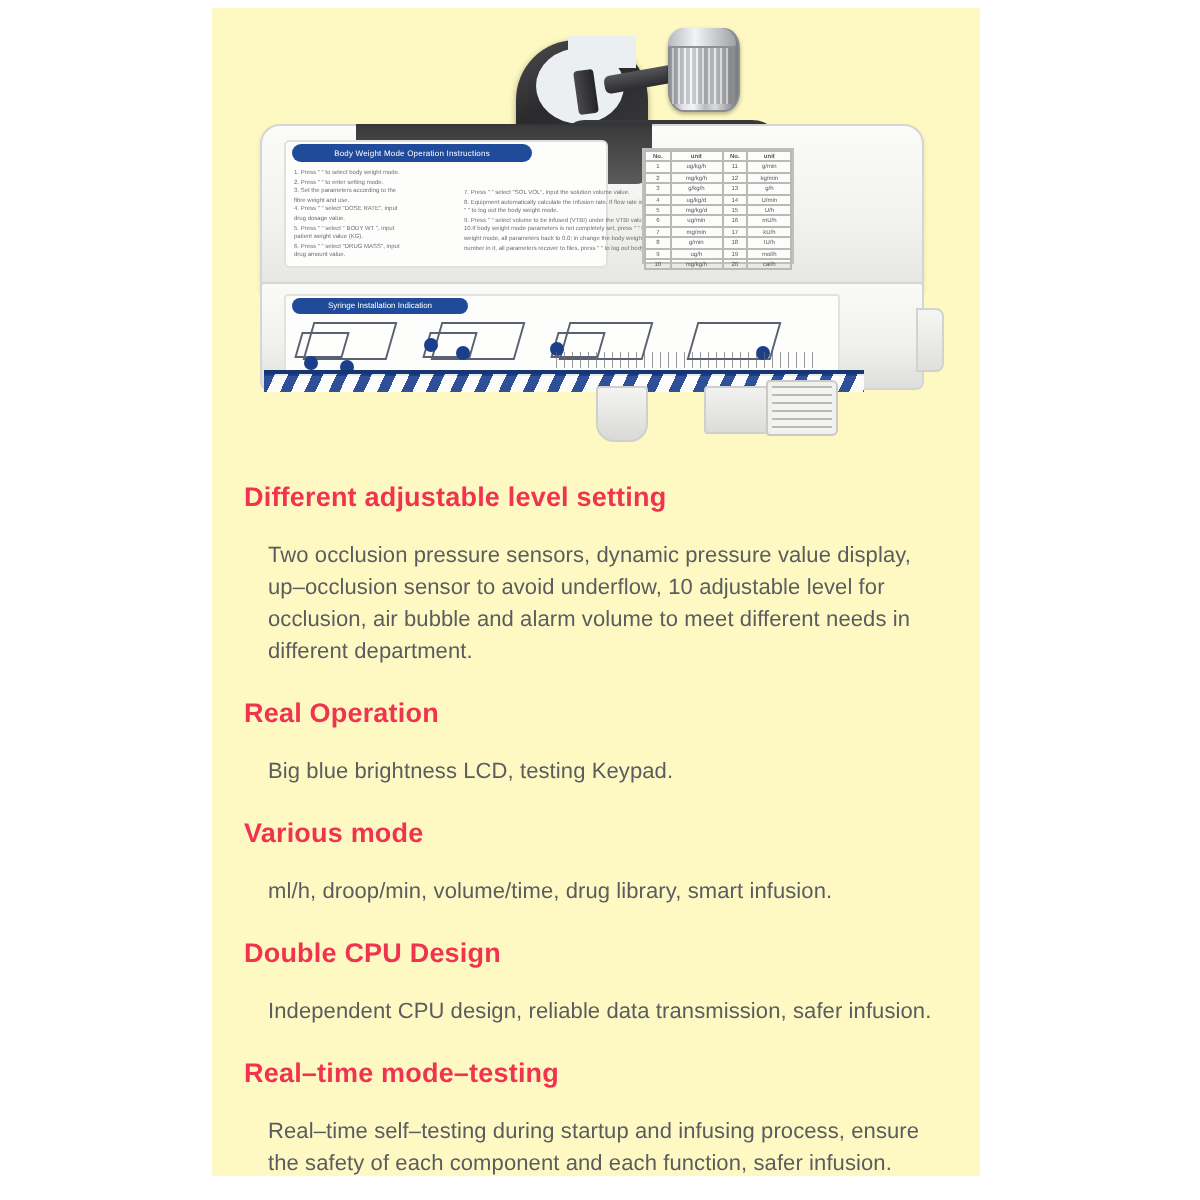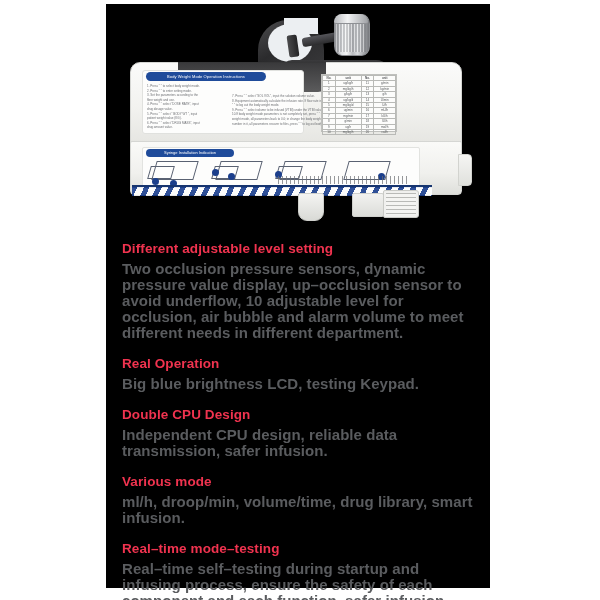--- a/index.html
+++ b/index.html
@@ -22,21 +22,21 @@
     overflow: hidden;
   }
 
   
   .content-panel {
     position: absolute;
     left: 106px;
     top: 4px;
     width: 384px;
     height: 584px;
-    background: #000000;
+    background: #fef9c3;
   }
 
   
   .product-figure {
     position: absolute;
     left: 0;
     top: 0;
     width: 384px;
     height: 228px;
     overflow: hidden;
@@ -402,25 +402,24 @@
   .feature-title {
     color: #f0334f;
     font-size: 13.5px;
     line-height: 18px;
     font-weight: bold;
     margin: 0 0 3px 0;
     letter-spacing: .1px;
   }
   .feature-body {
     color: #5a5c5f;
-    font-size: 15px;
+    font-size: 11px;
     line-height: 16px;
-    margin: 0;
+    margin: 12px;
     letter-spacing: .05px;
-    font-weight: bold;
   }
 </style>
 </head>
 <body>
 
 <div id="page">
 
   <div class="content-panel">
 
     <div class="product-figure">
@@ -582,26 +581,26 @@
     <div class="features">
         <div class="feature">
           <h3 class="feature-title">Different adjustable level setting</h3>
           <p class="feature-body">Two occlusion pressure sensors, dynamic pressure value display, up–occlusion sensor to avoid underflow, 10 adjustable level for occlusion, air bubble and alarm volume to meet different needs in different department.</p>
         </div>
         <div class="feature">
           <h3 class="feature-title">Real Operation</h3>
           <p class="feature-body">Big blue brightness LCD, testing Keypad.</p>
         </div>
         <div class="feature">
+          <h3 class="feature-title">Various mode</h3>
+          <p class="feature-body">ml/h, droop/min, volume/time, drug library, smart infusion.</p>
+        </div>
+        <div class="feature">
           <h3 class="feature-title">Double CPU Design</h3>
           <p class="feature-body">Independent CPU design, reliable data transmission, safer infusion.</p>
-        </div>
-        <div class="feature">
-          <h3 class="feature-title">Various mode</h3>
-          <p class="feature-body">ml/h, droop/min, volume/time, drug library, smart infusion.</p>
         </div>
         <div class="feature">
           <h3 class="feature-title">Real–time mode–testing</h3>
           <p class="feature-body">Real–time self–testing during startup and infusing process, ensure the safety of each component and each function, safer infusion.</p>
         </div>
       </div>
 
   </div>
 </div>
 

